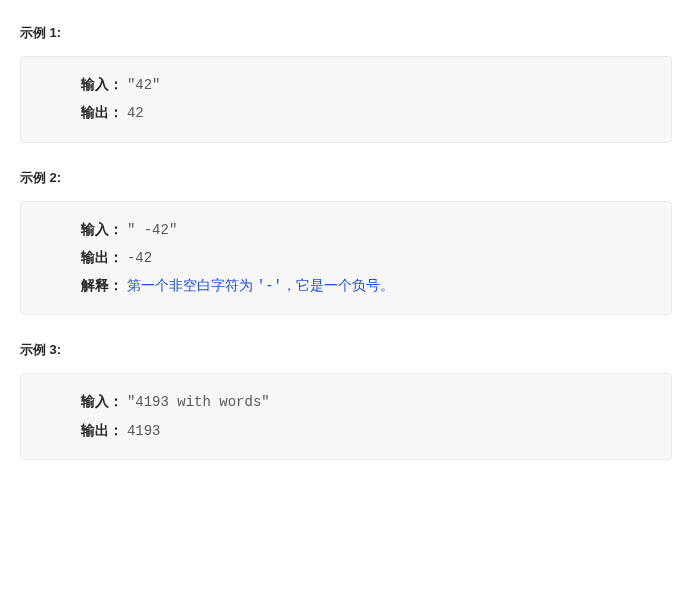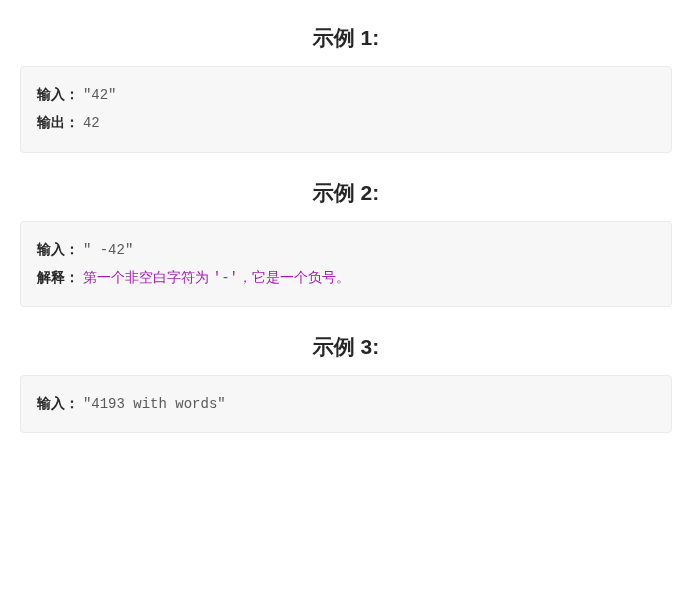--- a/index.html
+++ b/index.html
@@ -10,48 +10,48 @@
     body {
       font-family: -apple-system, BlinkMacSystemFont, "Segoe UI", "PingFang SC", "Microsoft YaHei", sans-serif;
       background: #ffffff;
       padding: 20px;
       color: #262626;
       font-size: 14px;
       width: 692px;
     }
     .example-title {
       font-weight: 700;
-      font-size: 21px;
+      font-size: 13px;
       color: #262626;
       margin-bottom: 14px;
       margin-top: 4px;
-      text-align: center;
     }
     .example-block {
       background: #f7f7f7;
       border: 1px solid #eaeaea;
       border-radius: 4px;
       padding: 14px 16px;
       margin-bottom: 26px;
       line-height: 1.95;
     }
     .row {
       display: block;
     }
     .label {
       font-weight: 700;
       font-family: "SFMono-Regular", Consolas, "Liberation Mono", Menlo, monospace;
       color: #262626;
+      margin-left: 44px;
     }
     .mono {
       font-family: "SFMono-Regular", Consolas, "Liberation Mono", Menlo, monospace;
       color: #595959;
     }
     .explain {
-      color: #a21caf;
+      color: #1d4ed8;
       font-family: "PingFang SC", "Microsoft YaHei", sans-serif;
     }
     .explain-indent {
       padding-left: 56px;
       display: block;
     }
     .mono-inline {
       font-family: "SFMono-Regular", Consolas, "Liberation Mono", Menlo, monospace;
     }
   </style>
@@ -70,24 +70,32 @@
   </div>
 </div>
 
 <div class="example-title">示例 2:</div>
 <div class="example-block">
   <div class="row">
     <span class="label">输入：</span>
     <span class="mono">"   -42"</span>
   </div>
   <div class="row">
+    <span class="label">输出：</span>
+    <span class="mono">-42</span>
+  </div>
+  <div class="row">
     <span class="label">解释：</span>
     <span class="explain">第一个非空白字符为 </span><span class="mono-inline explain">'-'，</span><span class="explain">它是一个负号。</span>
   </div>
 </div>
 
 <div class="example-title">示例 3:</div>
 <div class="example-block">
   <div class="row">
     <span class="label">输入：</span>
     <span class="mono">"4193 with words"</span>
   </div>
+  <div class="row">
+    <span class="label">输出：</span>
+    <span class="mono">4193</span>
+  </div>
 </div>
 
 </body></html>

